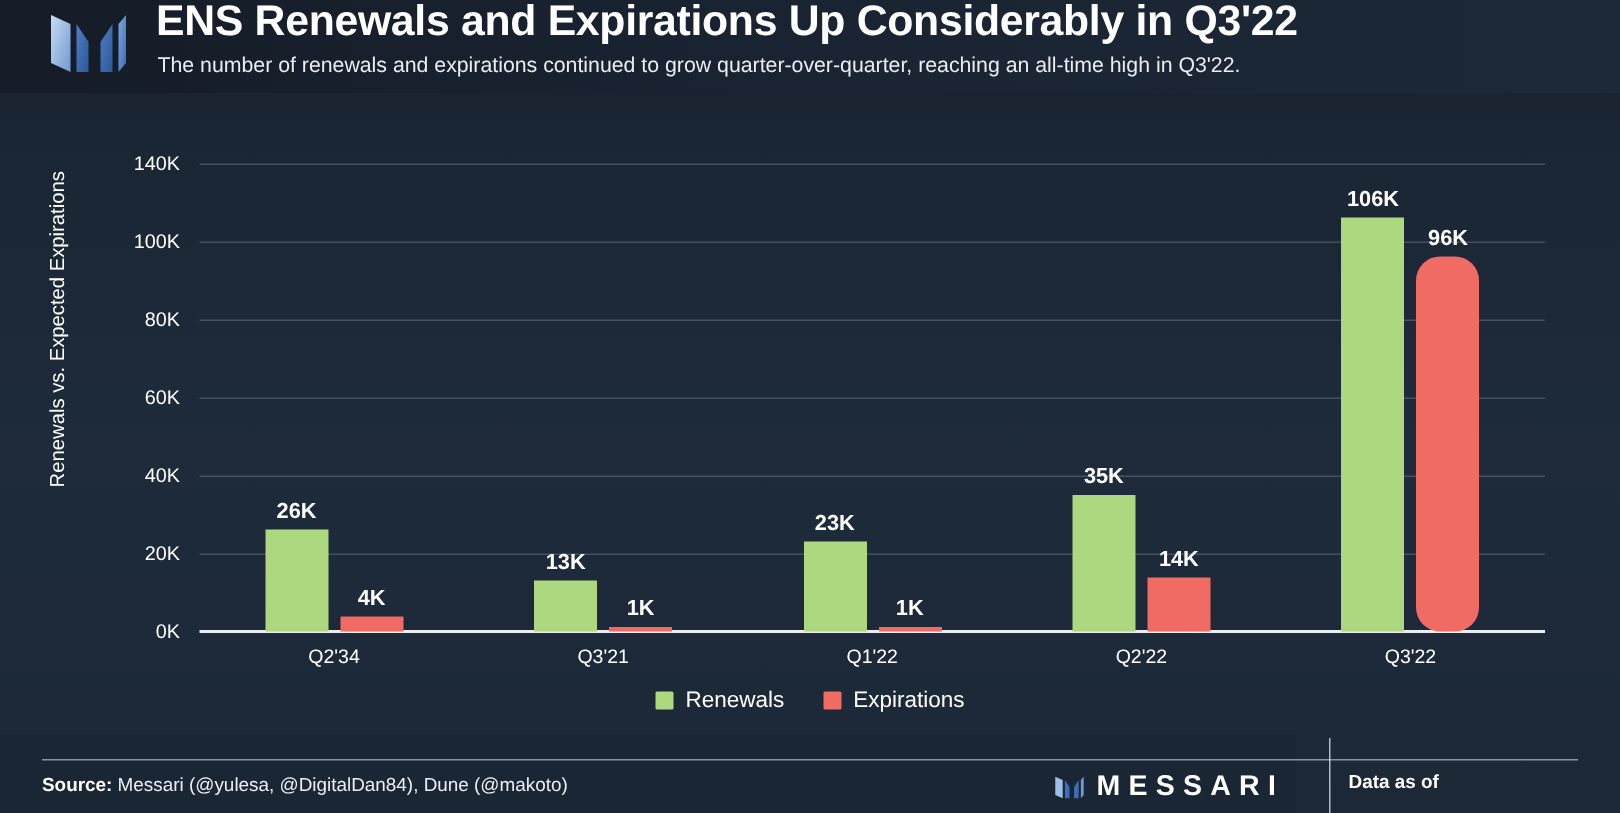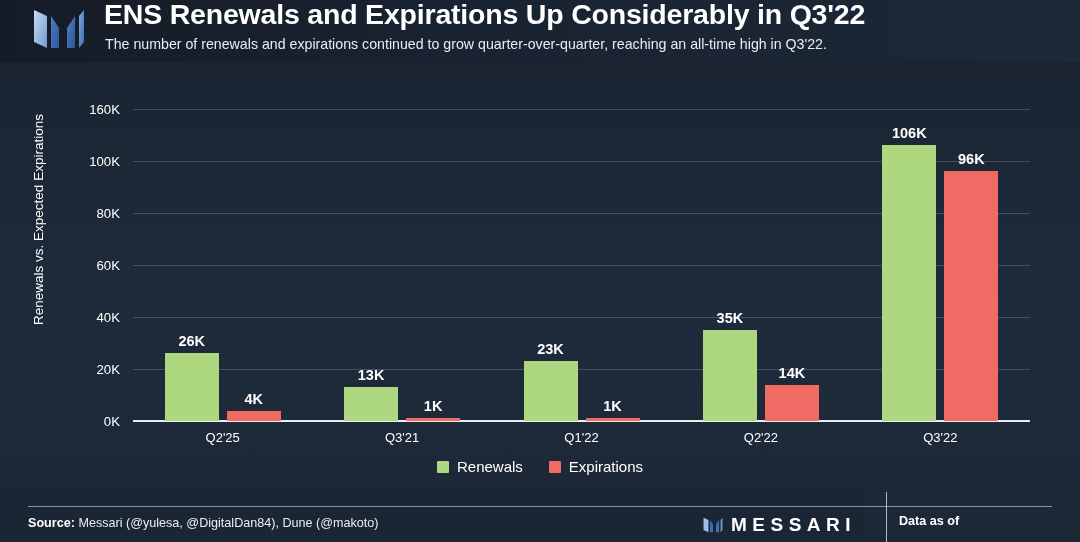--- a/index.html
+++ b/index.html
@@ -114,21 +114,20 @@
   }
   .group {
     flex: 1 1 0;
     position: relative;
     height: 100%;
   }
   .bar {
     position: absolute;
     bottom: 0;
     width: 42px;
-    padding-left: 12px;
   }
   .bar.renewals {
     background: #aed87f;
     right: 50%;
     margin-right: 4px;
   }
   .bar.expirations {
     background: #ef6b64;
     left: 50%;
     margin-left: 4px;
@@ -273,32 +272,32 @@
           <div class="ytick-lbl" style="top: 83.3333%;">20K</div>
           <div class="gridline" style="top: 66.6667%;"></div>
           <div class="ytick-lbl" style="top: 66.6667%;">40K</div>
           <div class="gridline" style="top: 50%;"></div>
           <div class="ytick-lbl" style="top: 50%;">60K</div>
           <div class="gridline" style="top: 33.3333%;"></div>
           <div class="ytick-lbl" style="top: 33.3333%;">80K</div>
           <div class="gridline" style="top: 16.6667%;"></div>
           <div class="ytick-lbl" style="top: 16.6667%;">100K</div>
           <div class="gridline" style="top: 0%;"></div>
-          <div class="ytick-lbl" style="top: 0%;">160K</div>
+          <div class="ytick-lbl" style="top: 0%;">140K</div>
         </div>
       <div class="baseline"></div>
       <div class="groups" id="groups">
           <div class="group">
             <div class="bar renewals" style="height: 21.6667%; background: rgb(174, 216, 127);">
               <div class="bar-label">26K</div>
             </div>
             <div class="bar expirations" style="height: 3.33333%; background: rgb(239, 107, 100);">
               <div class="bar-label">4K</div>
             </div>
-            <div class="xtick">Q2'25</div>
+            <div class="xtick">Q2'34</div>
           </div>
           <div class="group">
             <div class="bar renewals" style="height: 10.8333%; background: rgb(174, 216, 127);">
               <div class="bar-label">13K</div>
             </div>
             <div class="bar expirations" style="height: 0.833333%; background: rgb(239, 107, 100);">
               <div class="bar-label">1K</div>
             </div>
             <div class="xtick">Q3'21</div>
           </div>
@@ -317,21 +316,21 @@
             </div>
             <div class="bar expirations" style="height: 11.6667%; background: rgb(239, 107, 100);">
               <div class="bar-label">14K</div>
             </div>
             <div class="xtick">Q2'22</div>
           </div>
           <div class="group">
             <div class="bar renewals" style="height: 88.3333%; background: rgb(174, 216, 127);">
               <div class="bar-label">106K</div>
             </div>
-            <div class="bar expirations" style="height: 80%; background: rgb(239, 107, 100);">
+            <div class="bar expirations" style="height: 80%; background: rgb(239, 107, 100); border-radius: 16px;">
               <div class="bar-label">96K</div>
             </div>
             <div class="xtick">Q3'22</div>
           </div>
         </div>
     </div>
 
     <div class="legend">
       <div class="legend-item">
         <span class="legend-swatch" style="background:#aed87f"></span>

